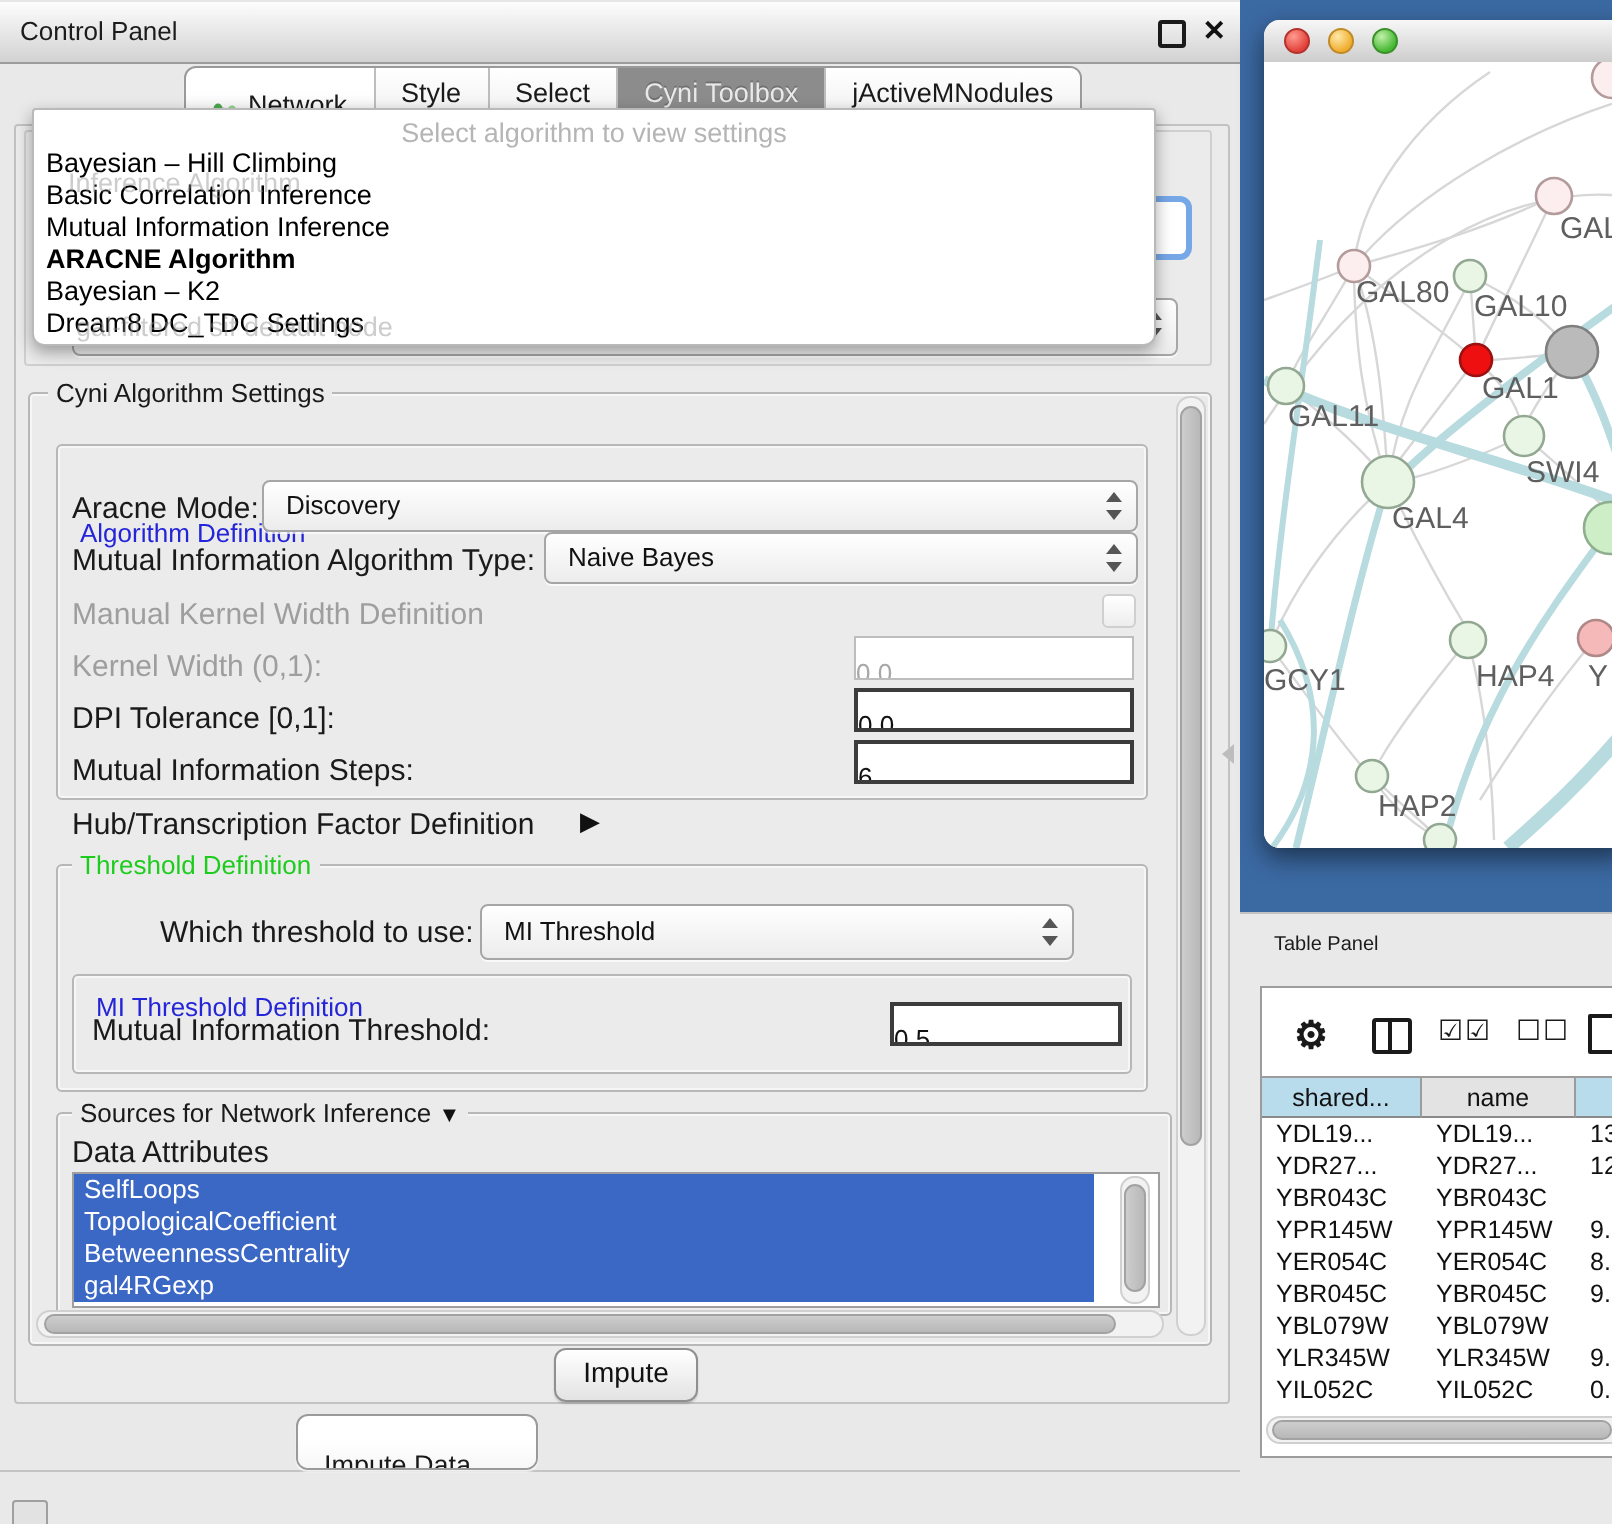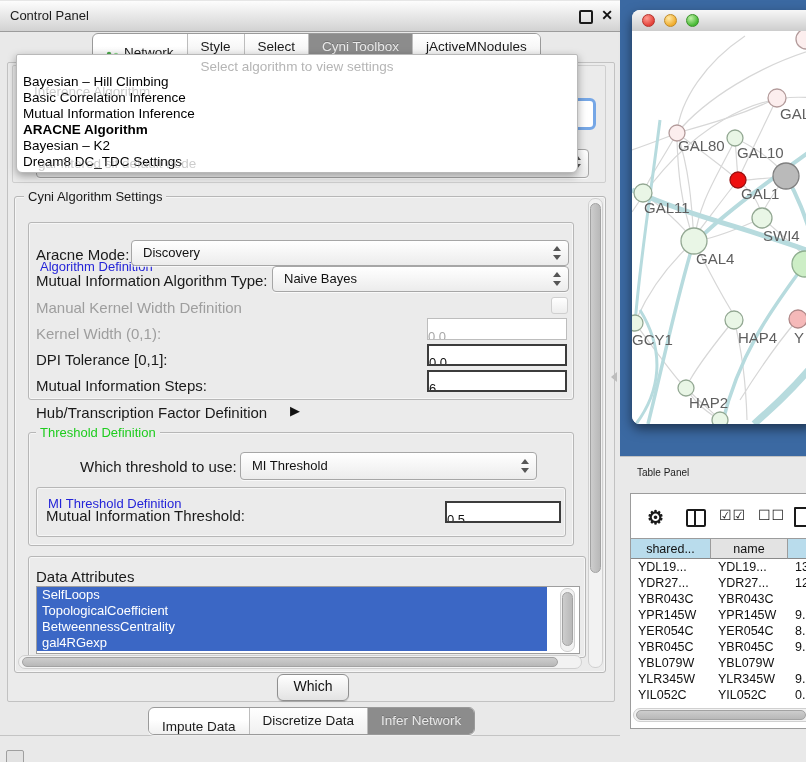--- a/index.html
+++ b/index.html
@@ -192,39 +192,41 @@
       <span class="c-text" style="top:5px;">MI Threshold</span>
       <span class="updown" style="top:5px;"></span>
     </div>
 
     <div class="groupbox" style="left:36px;top:487px;width:528px;height:48px;"></div>
     <span class="gtitle blue" style="left:44px;top:480px;margin-top:16px;">MI Threshold Definition</span>
     <span class="lbl" style="left:46px;top:507px;">Mutual Information Threshold:</span>
     <input class="num-field" style="left: 445px; top: 501px; width: 116px;" readonly="" value="0.5">
 
     <div class="groupbox" style="left:28px;top:556px;width:556px;height:100px;"></div>
+    <span class="gtitle" style="left:36px;top:549px;"><span>Sources for Network Inference</span>
+      <span class="tri" style="position:static;font-size:11px;">▼</span></span>
     <span class="lbl" style="left:36px;top:568px;">Data Attributes</span>
 
     <div class="attr-list">
         <div class="attr-item">SelfLoops</div>
         <div class="attr-item">TopologicalCoefficient</div>
         <div class="attr-item">BetweennessCentrality</div>
         <div class="attr-item">gal4RGexp</div>
       </div>
     <div class="vsb" style="left:560px;top:588px;width:13px;height:62px;">
       <div class="thumb" style="top:3px;height:52px;"></div>
     </div>
 
     <div class="hsb" style="left:18px;top:655px;width:562px;height:12px;">
       <div class="thumb" style="left:3px;width:534px;"></div>
     </div>
 
-    <div class="apply-btn">Which</div>
-
-    <div class="segrow" style="left:148px;top:707px;">
+    <div class="apply-btn">Impute</div>
+
+    <div class="segrow" style="left:148px;top:707px;flex-direction:column;">
         <div class="seg">Impute Data</div>
         <div class="seg">Discretize Data</div>
         <div class="seg sel">Infer Network</div>
       </div>
   </div>
 
   <div class="mini-sq"></div>
   <div class="panel-handle"></div>
 
   <div class="desktop">

